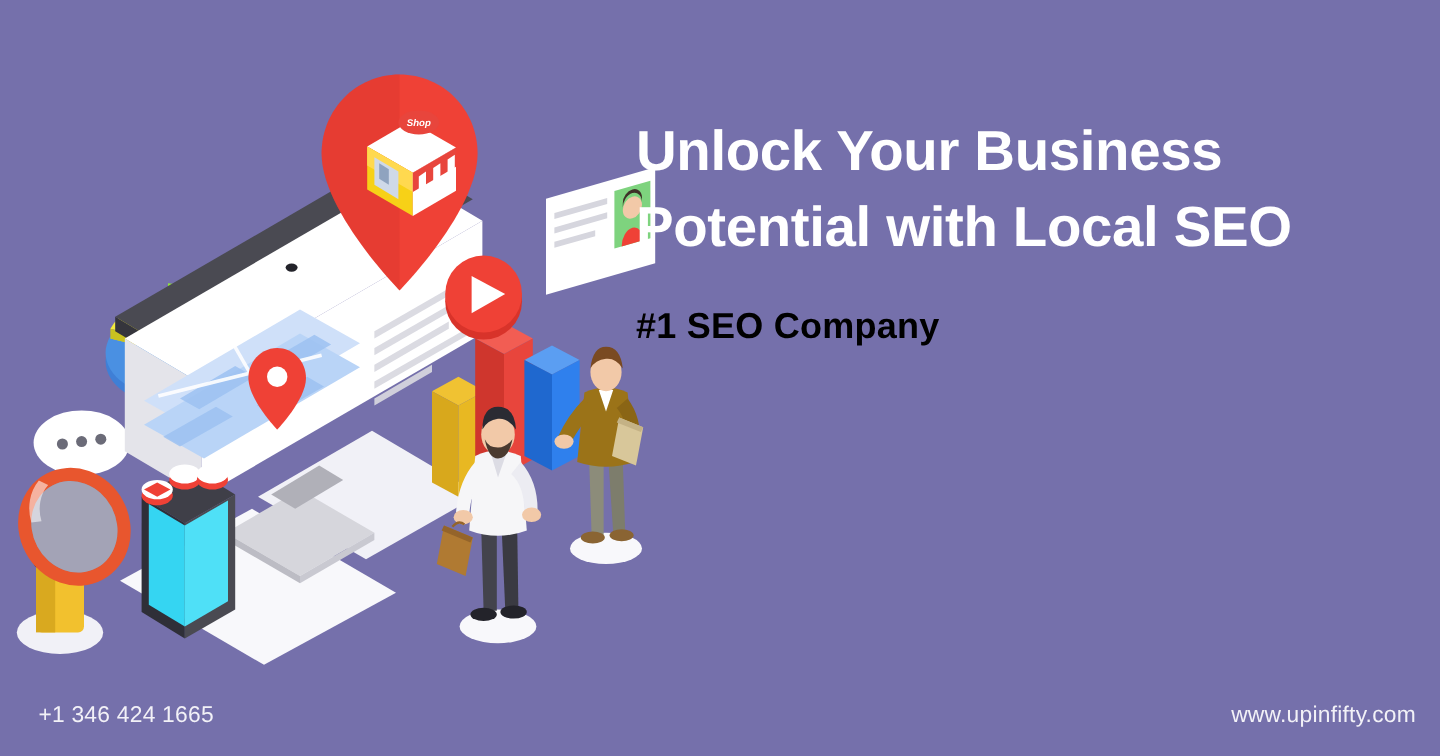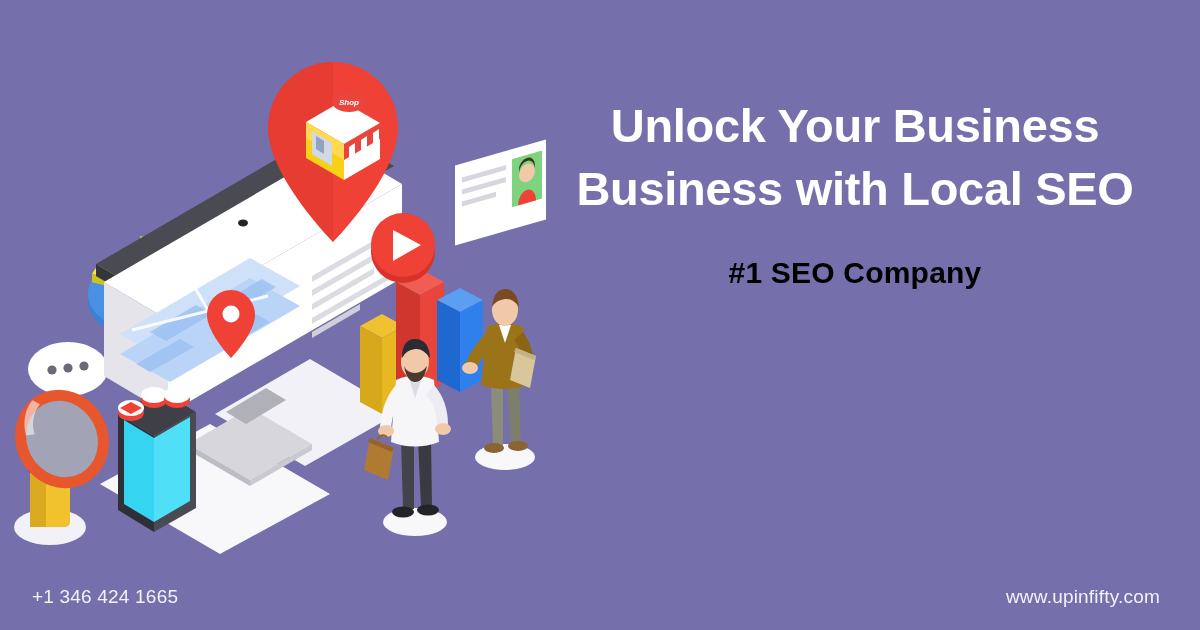--- a/index.html
+++ b/index.html
@@ -8,21 +8,20 @@
     background:#7570ab;
     font-family:"Liberation Sans", sans-serif;
     position:relative;
   }
   .banner { position:absolute; inset:0; }
 
   
   .copy {
     position:absolute;
     left:530px; top:95px; width:650px;
-    text-align:center;
   }
   .headline {
     color:#ffffff;
     font-size:47px;
     line-height:1.33;
     font-weight:bold;
     letter-spacing:-0.3px;
     white-space:nowrap;
   }
   .headline .ln { display:block; }
@@ -33,21 +32,21 @@
     font-weight:bold;
     letter-spacing:0.2px;
   }
 
   
   .phone, .website {
     position:absolute; bottom:22px;
     color:#f2f1f7; font-size:19px; letter-spacing:0.2px;
   }
   .phone { left:32px; }
-  .website { right:40px; }
+  .website { right:20px; }
 
   
   .art { position:absolute; left:0; top:14px; width:560px; height:580px; }
   .art svg { display:block; width:100%; height:100%; }
 </style>
 </head>
 <body>
 
 <div class="banner">
 
@@ -263,21 +262,21 @@
         <path d="M402 344 q0 -19 13 -19 q14 0 15 19 q-7 -10 -15 -9 q-9 1 -13 9 z" fill="#2b2b33"></path>
         <path d="M404 352 q3 16 11 16 q9 0 12 -16 q-5 7 -12 7 q-8 0 -11 -7 z" fill="#4a3a30"></path>
       </g>
 
     </svg>
   </div>
 
   <div class="copy">
     <div class="headline">
       <span class="ln">Unlock Your Business</span>
-      <span class="ln">Business with Local SEO</span>
+      <span class="ln">Potential with Local SEO</span>
     </div>
     <div class="subhead">#1 SEO Company</div>
   </div>
 
   <div class="phone">+1 346 424 1665</div>
   <div class="website">www.upinfifty.com</div>
 
 </div>
 
 </body></html>

